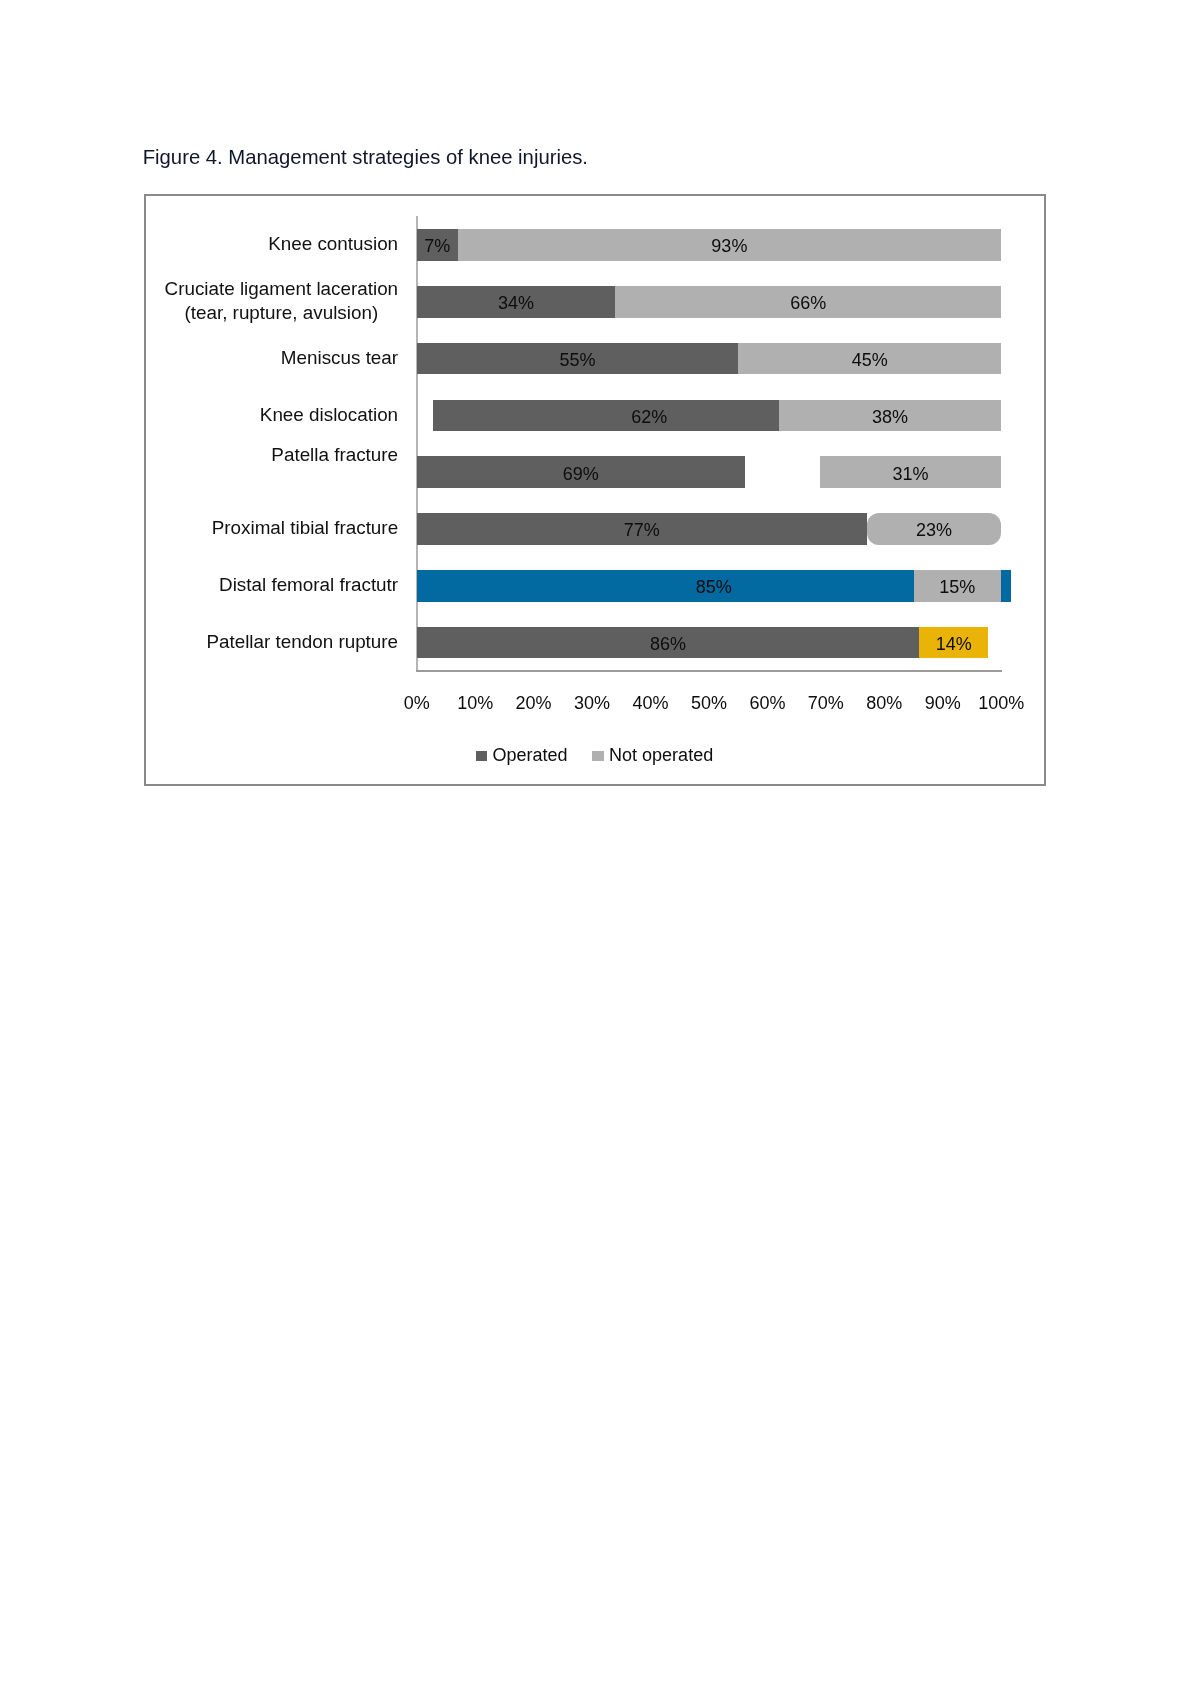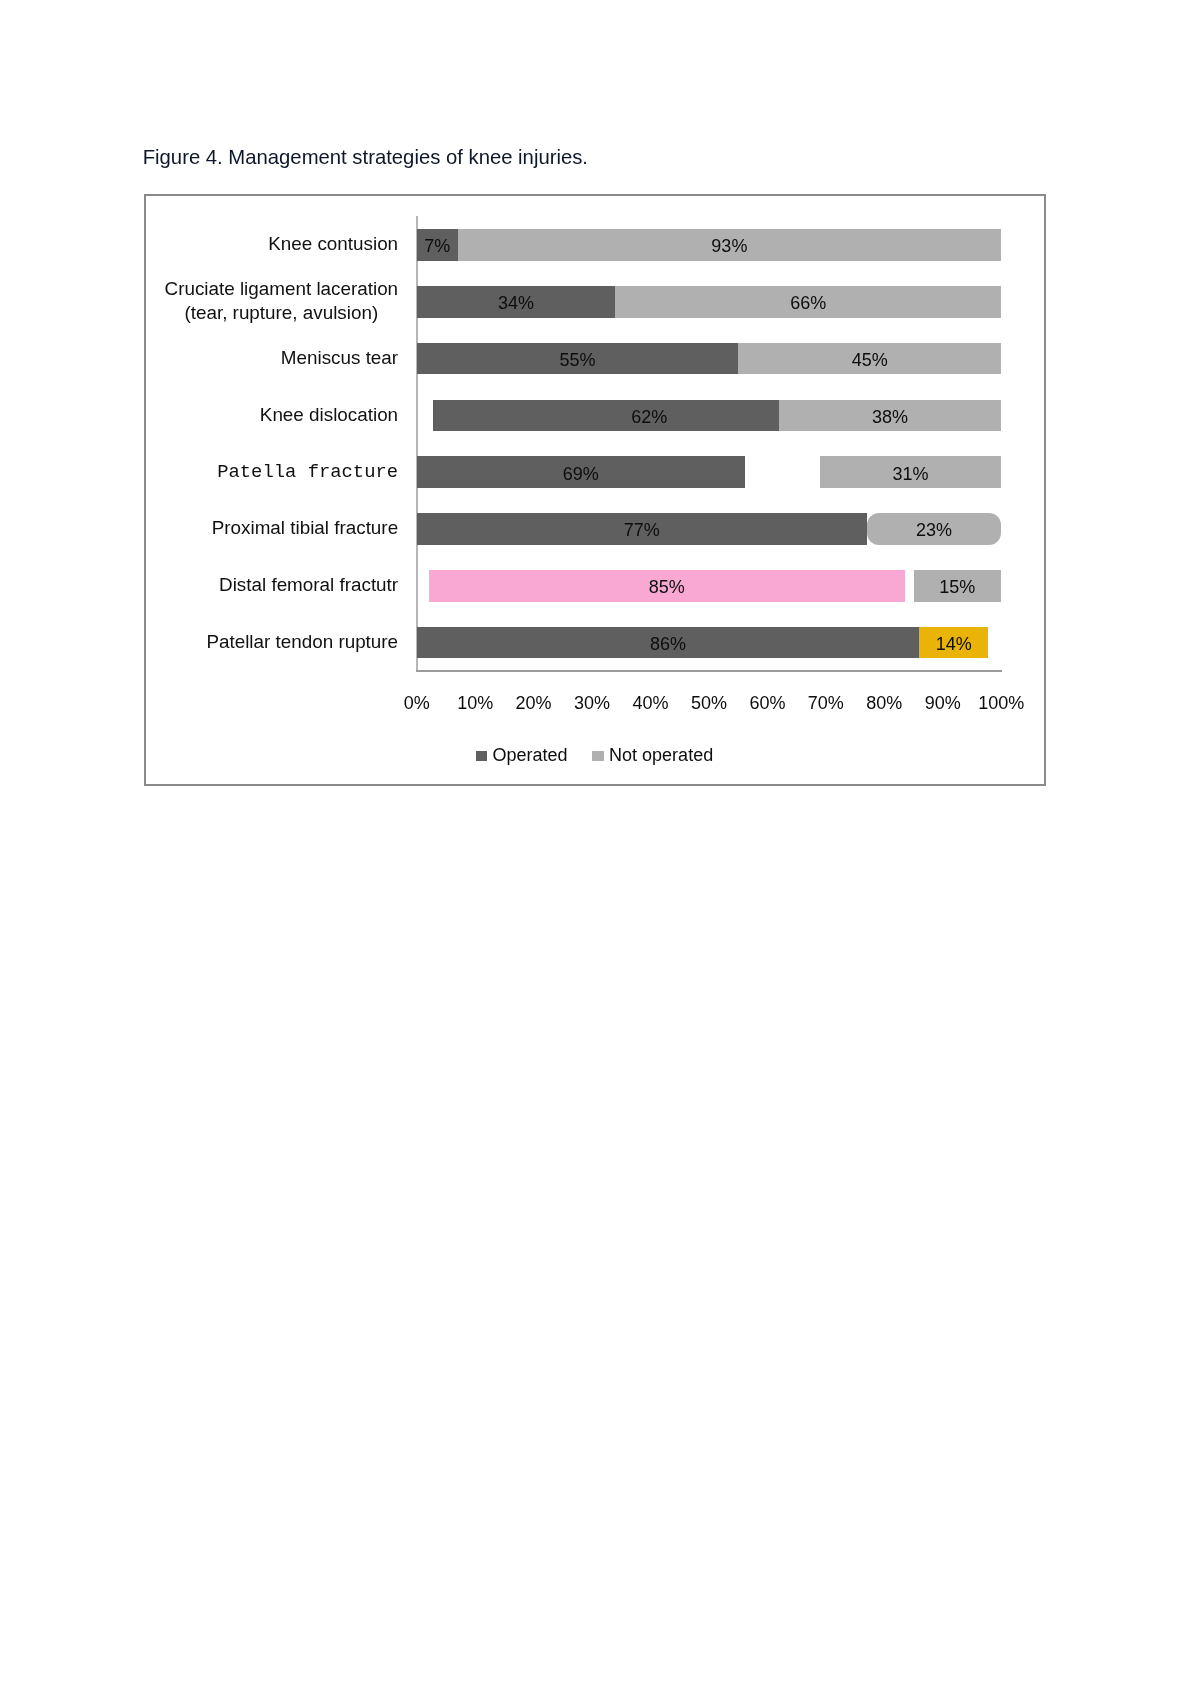--- a/index.html
+++ b/index.html
@@ -140,21 +140,21 @@
           <span>Knee dislocation</span>
         </div>
       <div class="row" data-row="3" style="top: 204.1px;">
         <div class="seg op" data-series="0" data-row="3" style="left: 16px; width: 433px; background: rgb(95, 95, 95);">
             <span class="seg-label">62%</span>
           </div>
         <div class="seg no" data-series="1" data-row="3" style="left: 362.39px; width: 222.11px; background: rgb(176, 176, 176);">
             <span class="seg-label">38%</span>
           </div>
       </div>
-      <div class="cat-label" data-row="4" style="top: 249px; font-family: Liberation Mono, monospace;">
+      <div class="cat-label" data-row="4" style="top: 231px;">
           <span>Patella fracture</span>
         </div>
       <div class="row" data-row="4" style="top: 260.9px;">
         <div class="seg op" data-series="0" data-row="4" style="left: 0px; width: 328px; background: rgb(95, 95, 95);">
             <span class="seg-label">69%</span>
           </div>
         <div class="seg no" data-series="1" data-row="4" style="left: 403.305px; width: 181.195px; background: rgb(176, 176, 176);">
             <span class="seg-label">31%</span>
           </div>
       </div>
@@ -166,21 +166,21 @@
             <span class="seg-label">77%</span>
           </div>
         <div class="seg no" data-series="1" data-row="5" style="left: 450.065px; width: 134.435px; background: rgb(176, 176, 176); border-radius: 12px;">
             <span class="seg-label">23%</span>
           </div>
       </div>
       <div class="cat-label" data-row="6" style="top: 361.1px;">
           <span>Distal femoral fractutr</span>
         </div>
       <div class="row" data-row="6" style="top: 374.5px;">
-        <div class="seg op" data-series="0" data-row="6" style="left: 12px; width: 476px; background: #f9a8d4;">
+        <div class="seg op" data-series="0" data-row="6" style="left: 0px; width: 594px; background: #0369a1;">
             <span class="seg-label">85%</span>
           </div>
         <div class="seg no" data-series="1" data-row="6" style="left: 496.825px; width: 87.675px; background: rgb(176, 176, 176);">
             <span class="seg-label">15%</span>
           </div>
       </div>
       <div class="cat-label" data-row="7" style="top: 417.9px;">
           <span>Patellar tendon rupture</span>
         </div>
       <div class="row" data-row="7" style="top: 431.3px;">

